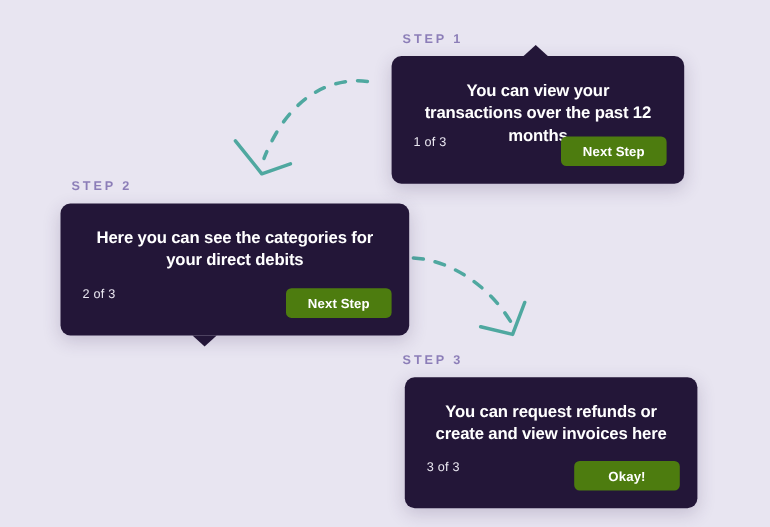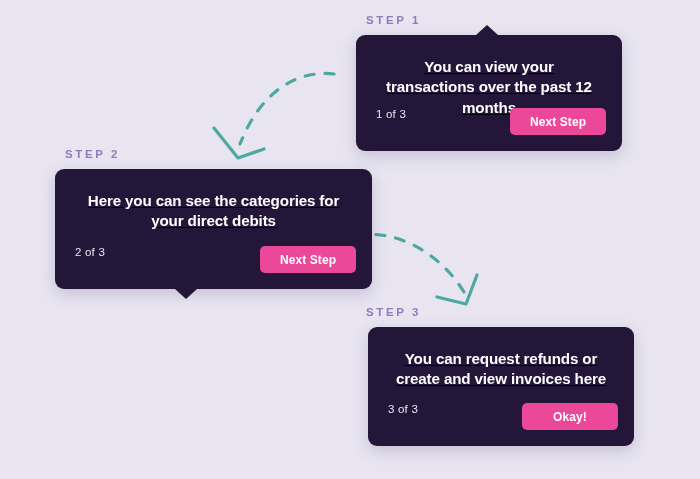--- a/index.html
+++ b/index.html
@@ -32,32 +32,31 @@
 
   
   .step-group {
     position: absolute;
   }
   .step-label {
     font-size: 11.5px;
     font-weight: bold;
     letter-spacing: 2.6px;
     color: #8c7eb8;
-    margin: 0 0 9px 10px;
+    margin: 16px 0 9px 10px;
     white-space: nowrap;
   }
 
   
   .card {
     position: relative;
     background: #231638;
     border-radius: 9px;
     box-shadow: 0 5px 16px rgba(60, 40, 90, 0.20);
     box-sizing: border-box;
-    text-decoration: underline;
   }
   .card-title {
     color: #ffffff;
     font-size: 15.2px;
     font-weight: bold;
     line-height: 1.34;
     text-align: center;
     letter-spacing: -0.15px;
     margin: 0;
     padding: 22px 24px 0 24px;
@@ -72,21 +71,21 @@
     right: 0;
     bottom: 16px;
   }
   .counter {
     color: #e9e6f0;
     font-size: 11.5px;
     letter-spacing: 0.2px;
     white-space: nowrap;
   }
   .next-btn {
-    background: #ec4899;
+    background: #4d7c0f;
     color: #ffffff;
     font-family: "Liberation Sans", sans-serif;
     font-size: 12px;
     font-weight: bold;
     letter-spacing: 0.1px;
     border: none;
     border-radius: 5px;
     height: 27px;
     min-width: 96px;
     padding: 0 14px;

